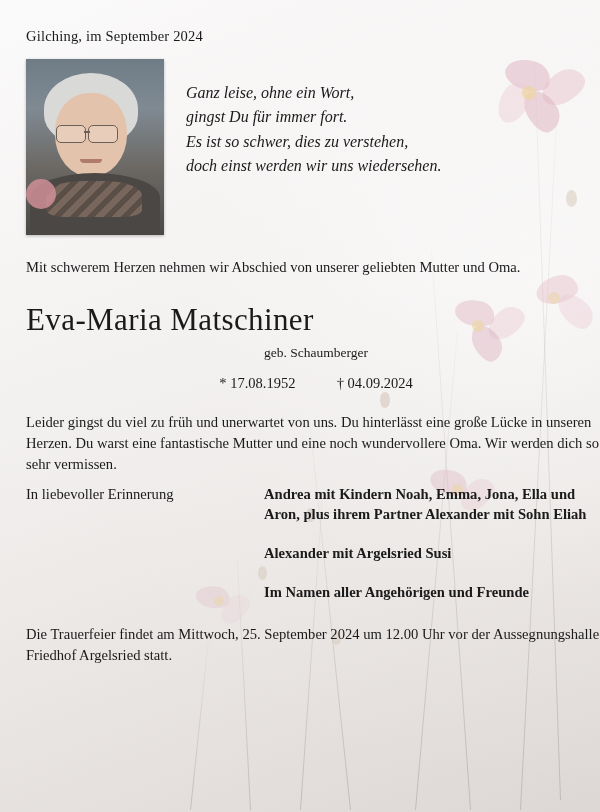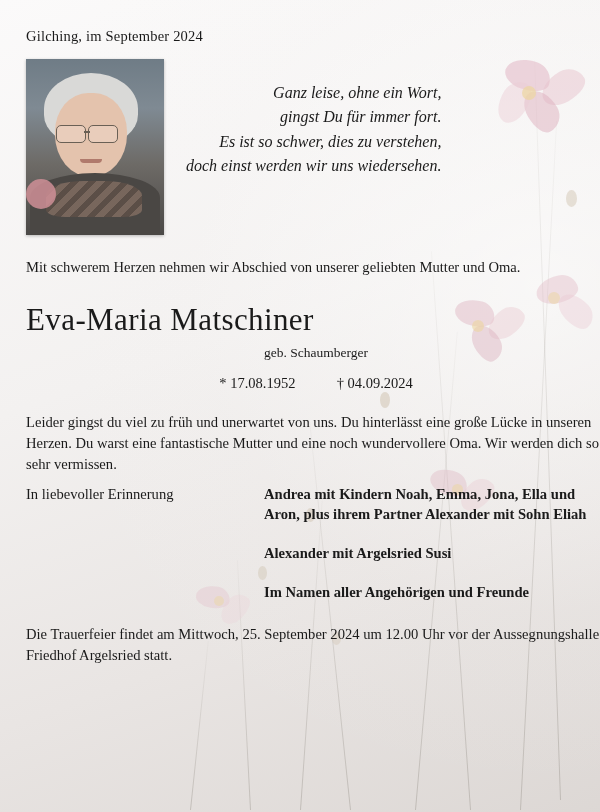--- a/index.html
+++ b/index.html
@@ -132,21 +132,20 @@
     width: 30px; height: 30px;
     border-radius: 50%;
     background: #cf8f96;
     opacity: 0.85;
   }
   .verse {
     font-style: italic;
     font-size: 16px;
     line-height: 1.52;
     padding-top: 22px;
-    text-align: right;
   }
   .verse div { white-space: nowrap; }
   .para {
     font-size: 14.6px;
     line-height: 1.42;
     margin-top: 22px;
   }
   .name {
     text-align: left;
     font-size: 31px;

